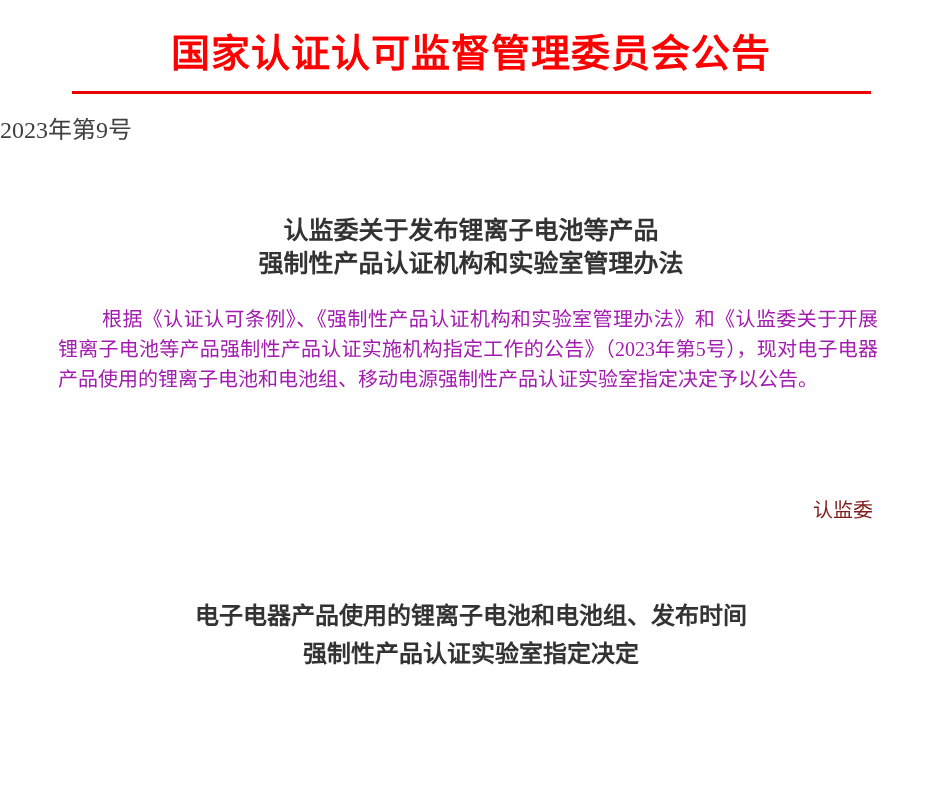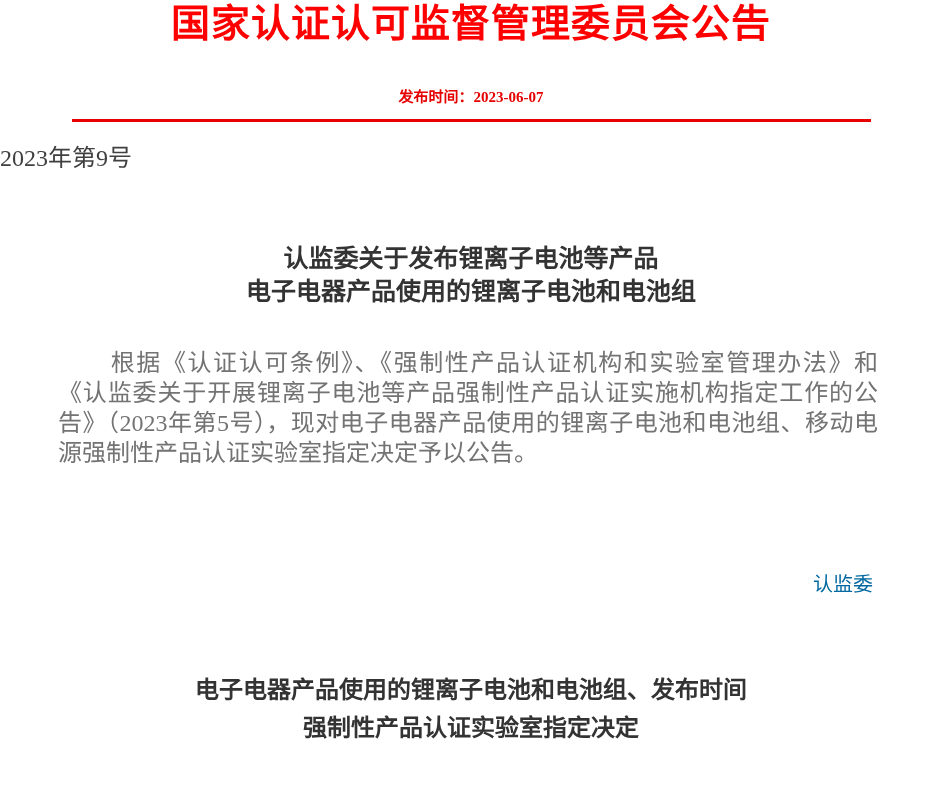--- a/index.html
+++ b/index.html
@@ -12,20 +12,21 @@
     color: #404040;
   }
   .page {
     width: 942px;
     height: 808px;
     background: #ffffff;
     position: relative;
   }
   
   .doc-title {
+    margin-top: 30px;
     text-align: center;
     font-family: "Liberation Sans", sans-serif;
     font-weight: bold;
     font-size: 39px;
     line-height: 48px;
     color: #fe0000;
     letter-spacing: 1px;
   }
   .publish-meta {
     margin-top: 40px;
@@ -53,67 +54,66 @@
     margin-top: 73px;
     text-align: center;
     font-family: "Liberation Sans", sans-serif;
     font-weight: bold;
     font-size: 25px;
     line-height: 33px;
     color: #333333;
   }
   
   .body-text {
-    margin: 40px 64px 0 58px;
-    font-size: 24px;
+    margin: 24px 64px 0 58px;
+    font-size: 20px;
     line-height: 30px;
-    color: #737373;
+    color: #a21caf;
     text-align: justify;
   }
   .body-text p {
     text-indent: 2.2em;
   }
   
   .signature {
     margin-top: 100px;
     margin-right: 69px;
     margin-left: auto;
     width: fit-content;
     text-align: left;
     font-size: 20px;
     line-height: 33px;
-    color: #0369a1;
+    color: #7f1d1d;
   }
   
   .decision-heading {
     margin-top: 70px;
     text-align: center;
     font-family: "Liberation Sans", sans-serif;
     font-weight: bold;
     font-size: 24px;
     line-height: 38px;
     color: #333333;
   }
 </style>
 </head>
 <body>
 
 <div class="page">
 
   <h1 class="doc-title">国家认证认可监督管理委员会公告</h1>
 
-  <div class="publish-meta">发布时间：2023-06-07</div>
 
   <hr class="header-rule">
 
   <div class="doc-number">2023年第9号</div>
 
   <div class="ann-heading">
     <div>认监委关于发布锂离子电池等产品</div>
-    <div>电子电器产品使用的锂离子电池和电池组</div>
+    <div>强制性产品认证机构和实验室管理办法</div>
   </div>
 
   <div class="body-text">
     <p>根据《认证认可条例》、《强制性产品认证机构和实验室管理办法》和《认监委关于开展锂离子电池等产品强制性产品认证实施机构指定工作的公告》（2023年第5号），现对电子电器产品使用的锂离子电池和电池组、移动电源强制性产品认证实验室指定决定予以公告。</p>
   </div>
 
   <div class="signature">
     <div>认监委</div>
   </div>
 

